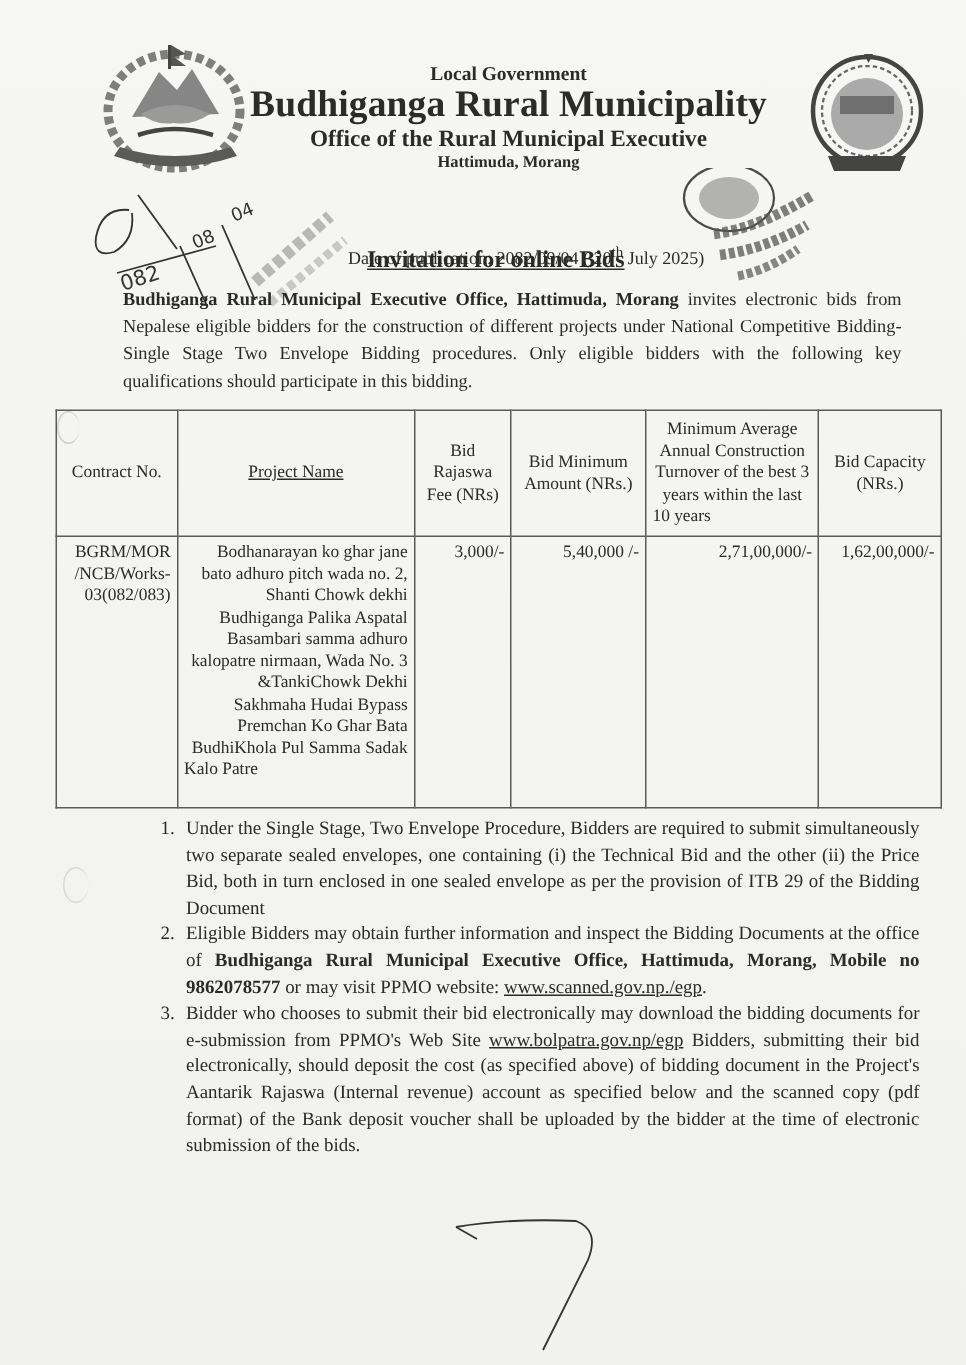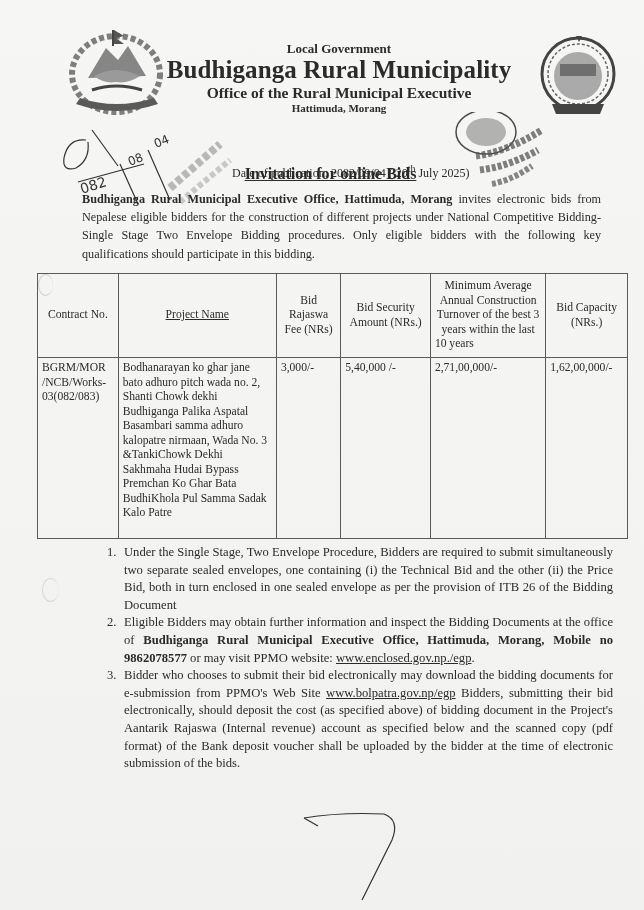--- a/index.html
+++ b/index.html
@@ -26,21 +26,21 @@
     .title span { text-decoration: underline; }
     .pubdate { position: absolute; top: 163px; left: 232px; font-size: 12px; }
     .pubdate sup { font-size: 10px; }
 
     .intro { position: absolute; top: 190px; left: 82px; width: 519px; font-size: 12.2px; line-height: 18.2px; text-align: justify; }
     .intro b { font-weight: bold; }
 
     table.bids { position: absolute; top: 273px; left: 37px; width: 591px; border-collapse: collapse; font-size: 11.6px; line-height: 14.5px; }
     table.bids th, table.bids td { border: 1px solid #5a5a5a; vertical-align: middle; font-weight: normal; padding: 2px 4px; }
     table.bids th { text-align: center; height: 79px; }
-    table.bids td { vertical-align: top; padding-top: 3px; text-align: left; }
+    table.bids td { vertical-align: top; padding-top: 3px; text-align: right; }
     .c1 { width: 72px; } .c2 { width: 152px; text-decoration: underline; } .c3 { width: 56px; } .c4 { width: 82px; } .c5 { width: 108px; } .c6 { width: 73px; }
     td.proj { text-align: justify; text-align-last: left; }
     td.cno { text-align: left; }
     th.turn { text-align: center; text-align-last: left; }
     tr.datarow td { height: 175px; }
 
     .conds { position: absolute; top: 544px; left: 107px; width: 506px; font-size: 12.6px; line-height: 17.6px; margin: 0; padding: 0; list-style: none; }
     .conds li { position: relative; padding-left: 17px; text-align: justify; }
     .conds li .num { position: absolute; left: 0; top: 0; }
     .link { text-decoration: underline; }
@@ -111,21 +111,21 @@
   <div class="intro"><b>Budhiganga Rural Municipal Executive Office, Hattimuda, Morang</b><span> invites electronic bids from Nepalese eligible bidders for the construction of different projects under National Competitive Bidding- Single Stage Two Envelope Bidding procedures. Only eligible bidders with the following key qualifications should participate in this bidding.</span></div>
 
   <div class="hole2"></div>
 
   <table class="bids">
     <thead>
       <tr>
         <th class="c1">Contract No.</th>
         <th class="c2">Project Name</th>
         <th class="c3">Bid Rajaswa Fee (NRs)</th>
-        <th class="c4">Bid Security Amount (NRs.)</th>
+        <th class="c4">Bid Minimum Amount (NRs.)</th>
         <th class="c5 turn">Minimum Average Annual Construction Turnover of the best 3 years within the last 10 years</th>
         <th class="c6">Bid Capacity (NRs.)</th>
       </tr>
     </thead>
     <tbody>
       <tr class="datarow">
         <td class="cno">BGRM/MOR /NCB/Works-03(082/083)</td>
         <td class="proj">Bodhanarayan ko ghar jane bato adhuro pitch wada no. 2, Shanti Chowk dekhi Budhiganga Palika Aspatal Basambari samma adhuro kalopatre nirmaan, Wada No. 3 &amp;TankiChowk Dekhi Sakhmaha Hudai Bypass Premchan Ko Ghar Bata BudhiKhola Pul Samma Sadak Kalo Patre</td>
         <td>3,000/-</td>
         <td>5,40,000 /-</td>
@@ -133,25 +133,25 @@
         <td>1,62,00,000/-</td>
       </tr>
     </tbody>
   </table>
 
   <div class="hole"></div>
 
   <ol class="conds">
     <li>
       <span class="num">1.</span>
-      <span>Under the Single Stage, Two Envelope Procedure, Bidders are required to submit simultaneously two separate sealed envelopes, one containing (i) the Technical Bid and the other (ii) the Price Bid, both in turn enclosed in one sealed envelope as per the provision of ITB 26 of the Bidding Document</span>
+      <span>Under the Single Stage, Two Envelope Procedure, Bidders are required to submit simultaneously two separate sealed envelopes, one containing (i) the Technical Bid and the other (ii) the Price Bid, both in turn enclosed in one sealed envelope as per the provision of ITB 29 of the Bidding Document</span>
     </li>
     <li>
       <span class="num">2.</span>
-      <span>Eligible Bidders may obtain further information and inspect the Bidding Documents at the office of </span><b>Budhiganga Rural Municipal Executive Office, Hattimuda, Morang, Mobile no 9862078577</b><span> or may visit PPMO website: </span><span class="link">www.enclosed.gov.np./egp</span><span>.</span>
+      <span>Eligible Bidders may obtain further information and inspect the Bidding Documents at the office of </span><b>Budhiganga Rural Municipal Executive Office, Hattimuda, Morang, Mobile no 9862078577</b><span> or may visit PPMO website: </span><span class="link">www.scanned.gov.np./egp</span><span>.</span>
     </li>
     <li>
       <span class="num">3.</span>
       <span>Bidder who chooses to submit their bid electronically may download the bidding documents for e-submission from PPMO's Web Site </span><span class="link">www.bolpatra.gov.np/egp</span><span> Bidders, submitting their bid electronically, should deposit the cost (as specified above) of bidding document in the Project's Aantarik Rajaswa (Internal revenue) account as specified below and the scanned copy (pdf format) of the Bank deposit voucher shall be uploaded by the bidder at the time of electronic submission of the bids.</span>
     </li>
   </ol>
 
   <svg class="sig-bottom" viewBox="0 0 100 100">
     <path d="M4 8 Q40 2 84 4 Q100 10 92 30 L62 90" stroke="#333" stroke-width="1.2" fill="none"></path>
     <path d="M4 8 L18 16" stroke="#333" stroke-width="1.2" fill="none"></path>

